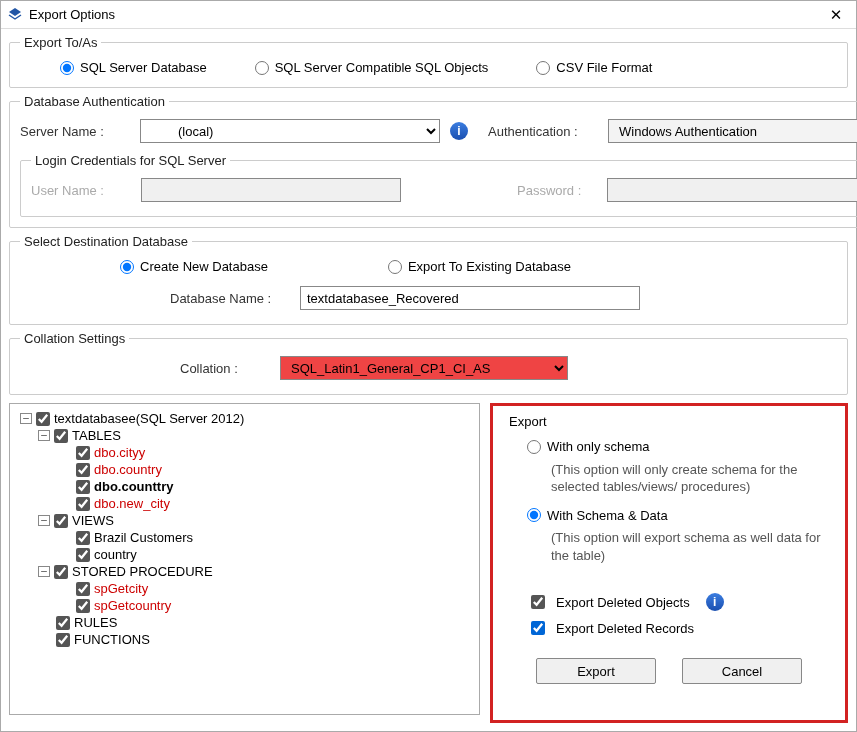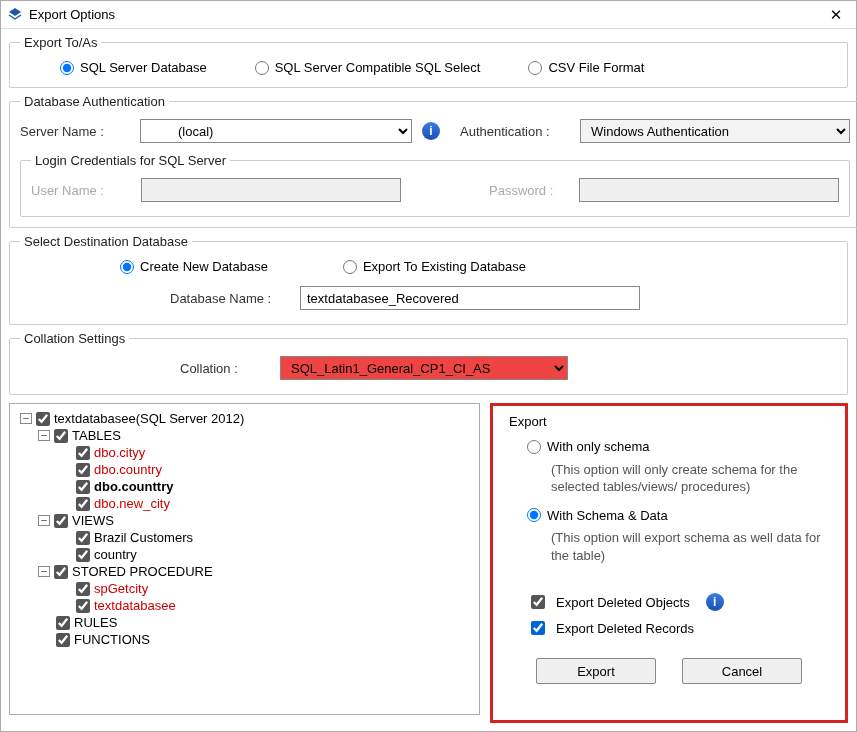--- a/index.html
+++ b/index.html
@@ -17,27 +17,27 @@
     .radio-inline, .check-inline { display: inline-flex; align-items: center; gap: 6px; cursor: pointer; }
     .radio-inline input, .check-inline input { margin: 0; }
 
     .row { display: flex; align-items: center; gap: 10px; padding: 4px 0; }
     .row label.lbl { min-width: 120px; text-align: left; color: #333; }
     .info-icon { width: 18px; height: 18px; border-radius: 50%; background: linear-gradient(#3b7de0,#1a4fb0); color: #fff; font-weight: bold; display: inline-flex; align-items: center; justify-content: center; font-size: 12px; }
 
     select, input[type="text"], input[type="password"] { height: 24px; border: 1px solid #888; background: #fff; padding: 1px 6px; font-size: 13px; }
     select:disabled, input:disabled { background: #f0f0f0; color: #999; }
     select.auth { width: 270px; background: #f3f3f3; }
-    select.server { width: 272px; padding-left: 33px; }
+    select.server { width: 300px; padding-left: 33px; }
     input.dbname { width: 340px; }
     select.collation { width: 288px; background: #ef4444; }
 
     .login-creds .row label.faded { color: #aaa; }
 
-    .dest-row { display: flex; gap: 75px; padding: 4px 0 8px 100px; }
+    .dest-row { display: flex; gap: 120px; padding: 4px 0 8px 100px; }
 
     .lower { display: flex; gap: 10px; margin: 8px; }
     .tree-pane { flex: 1; border: 1px solid #aaa; height: 312px; overflow: auto; padding: 6px 4px; background: #fff; }
     .export-pane { width: 358px; height: 320px; border: 3px solid #d22222; padding: 8px 16px 12px 16px; position: relative; }
     .export-pane .title { margin-bottom: 10px; }
     .opt-block { margin-bottom: 12px; margin-left: 18px; }
     .opt-desc { color: #555; margin: 4px 0 0 24px; max-width: 290px; line-height: 1.35; }
     .check-row { margin-left: 18px; display: flex; align-items: center; gap: 8px; margin-top: 6px; }
     .btn-row { display: flex; gap: 26px; justify-content: center; margin-top: 20px; }
     button.btn { width: 120px; height: 26px; background: #f0f0f0; border: 1px solid #888; border-radius: 2px; cursor: pointer; }
@@ -75,21 +75,21 @@
 
   <fieldset>
     <legend>Export To/As</legend>
     <div class="radio-row">
       <label class="radio-inline">
         <input type="radio" name="exportTo" checked="" style="">
         <span>SQL Server Database</span>
       </label>
       <label class="radio-inline">
         <input type="radio" name="exportTo" style="">
-        <span>SQL Server Compatible SQL Select</span>
+        <span>SQL Server Compatible SQL Objects</span>
       </label>
       <label class="radio-inline">
         <input type="radio" name="exportTo" style="">
         <span>CSV File Format</span>
       </label>
     </div>
   </fieldset>
 
   <fieldset>
     <legend>Database Authentication</legend>
@@ -203,21 +203,21 @@
             <span>STORED PROCEDURE</span>
           </div>
         <div class="tn lv3">
             <span class="spacer-tw"></span>
             <input type="checkbox" checked="" style="">
             <span class="deleted">spGetcity</span>
           </div>
         <div class="tn lv3">
             <span class="spacer-tw"></span>
             <input type="checkbox" checked="" style="">
-            <span class="deleted">textdatabasee</span>
+            <span class="deleted">spGetcountry</span>
           </div>
 
         <div class="tn lv2">
             <span class="spacer-tw"></span>
             <input type="checkbox" checked="" style="">
             <span>RULES</span>
           </div>
         <div class="tn lv2">
             <span class="spacer-tw"></span>
             <input type="checkbox" checked="" style="">

